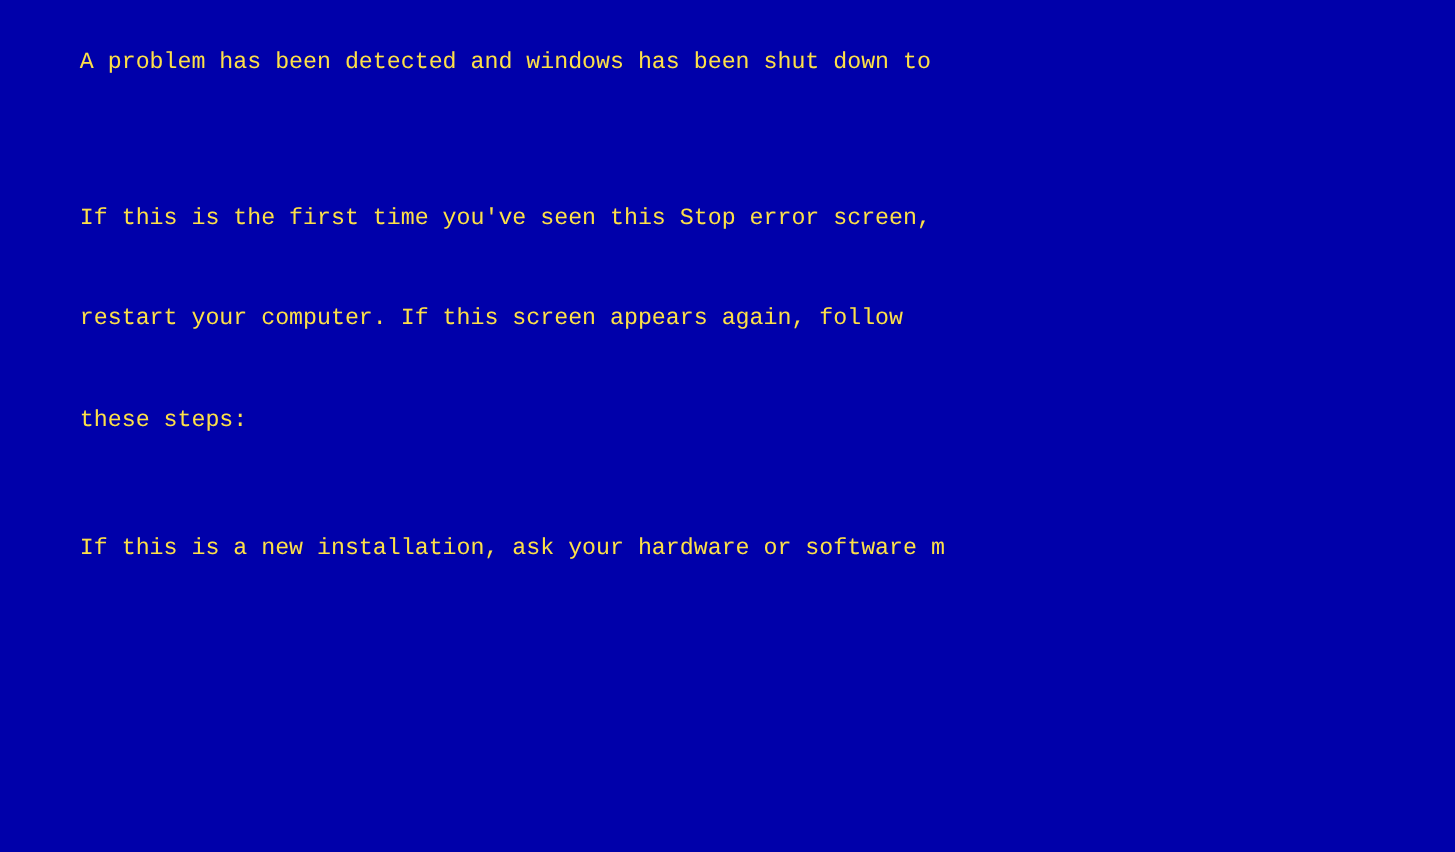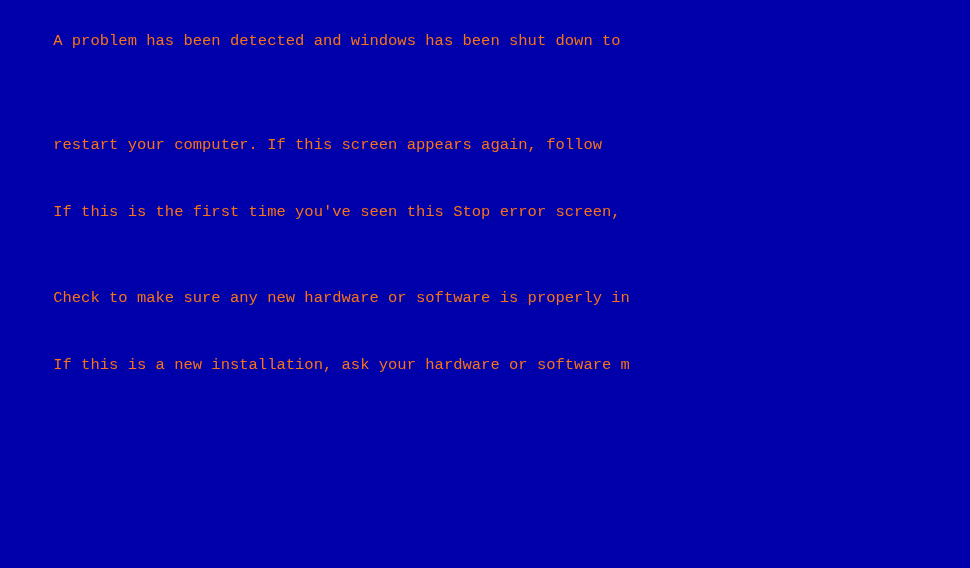--- a/index.html
+++ b/index.html
@@ -23,45 +23,45 @@
       background-color: #0000AA;
       padding: 8px 16px;
       position: relative;
       overflow: hidden;
     }
 
     .bsod-text {
       font-family: 'Courier New', Courier, monospace;
       font-size: 15.5px;
       line-height: 1.45;
-      color: #f97316;
+      color: #fde047;
       white-space: pre-wrap;
       word-break: break-all;
     }
 
     .spacer {
       height: 18px;
     }
   </style>
 </head>
 <body>
 
 <div class="bsod-container">
   <div class="bsod-text">
     <span>A problem has been detected and windows has been shut down to</span>
   </div>
   <div class="spacer"></div>
   <div class="spacer"></div>
   <div class="bsod-text">
+    <span>If this is the first time you've seen this Stop error screen,</span>
+  </div>
+  <div class="bsod-text">
     <span>restart your computer. If this screen appears again, follow</span>
   </div>
   <div class="bsod-text">
-    <span>If this is the first time you've seen this Stop error screen,</span>
+    <span>these steps:</span>
   </div>
   <div class="spacer"></div>
-  <div class="bsod-text">
-    <span>Check to make sure any new hardware or software is properly in</span>
-  </div>
   <div class="bsod-text">
     <span>If this is a new installation, ask your hardware or software m</span>
   </div>
 
 </div>
 
 </body></html>

